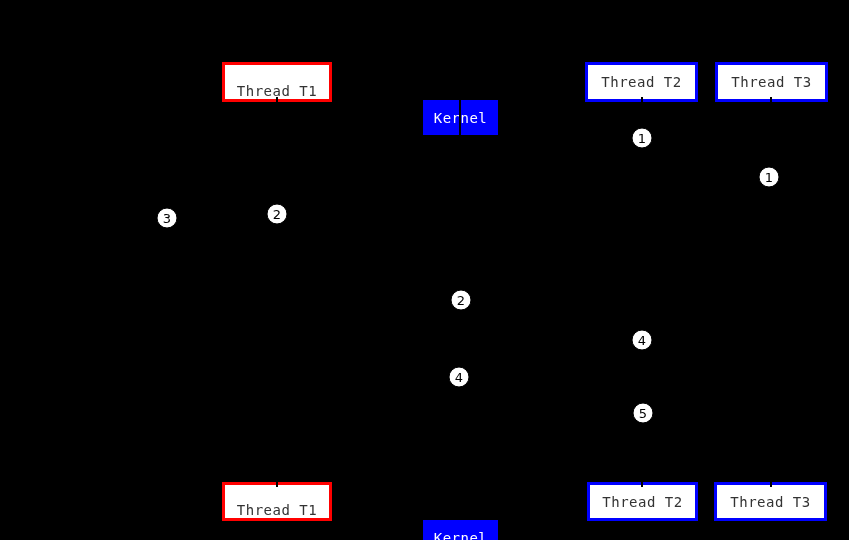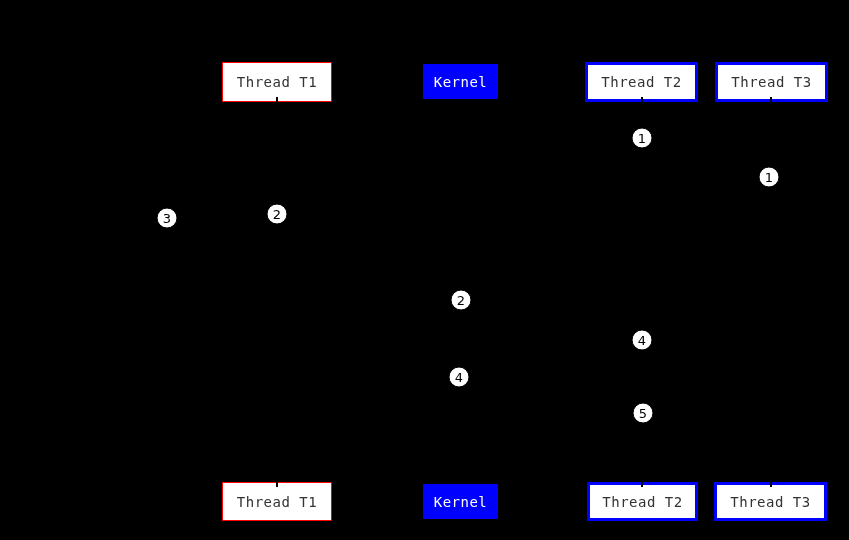--- a/index.html
+++ b/index.html
@@ -21,26 +21,27 @@
     display: flex;
     align-items: center;
     justify-content: center;
     background: #ffffff;
     color: #333333;
     font-size: 14px;
     letter-spacing: 0.5px;
     white-space: nowrap;
     z-index: 1;
   }
-  .entity-box.red-border { border: 1px solid #eab308; }
+  .entity-box.red-border { border: 3px solid #eab308; align-items: flex-end; }
   .entity-box.blue-border { border: 3px solid #0000ff; text-align: right; }
   .entity-box.blue-fill {
     background: #0000ff;
     color: #ffffff;
     border: none;
+    margin-top: 36px;
   }
   .lifeline {
     position: absolute;
     width: 2px;
     background: #000000;
     z-index: 2;
   }
   .marker {
     position: absolute;
     width: 21px;

